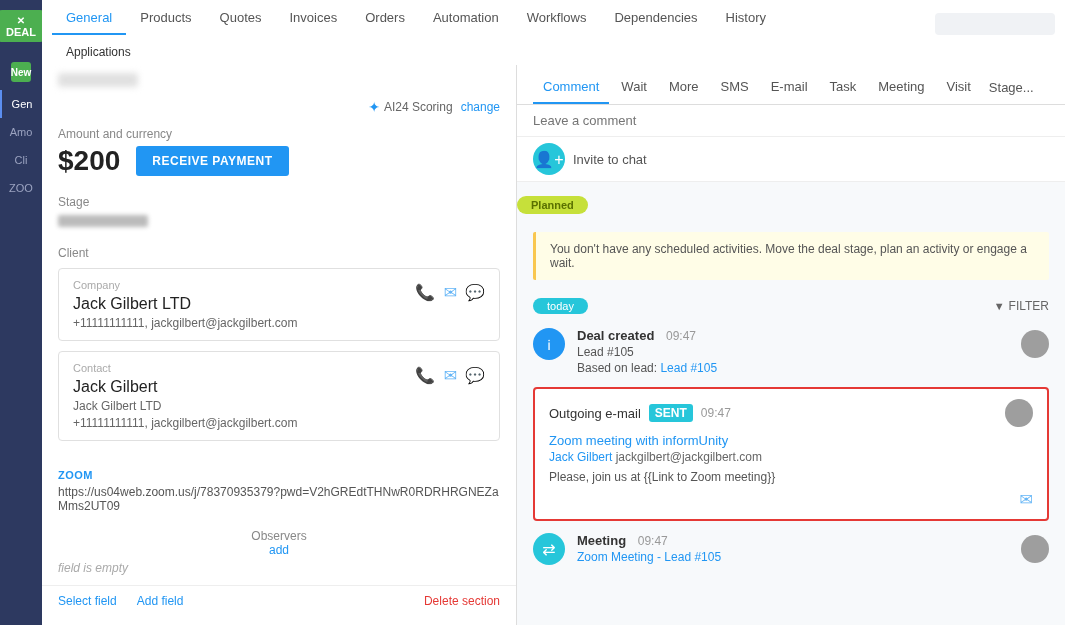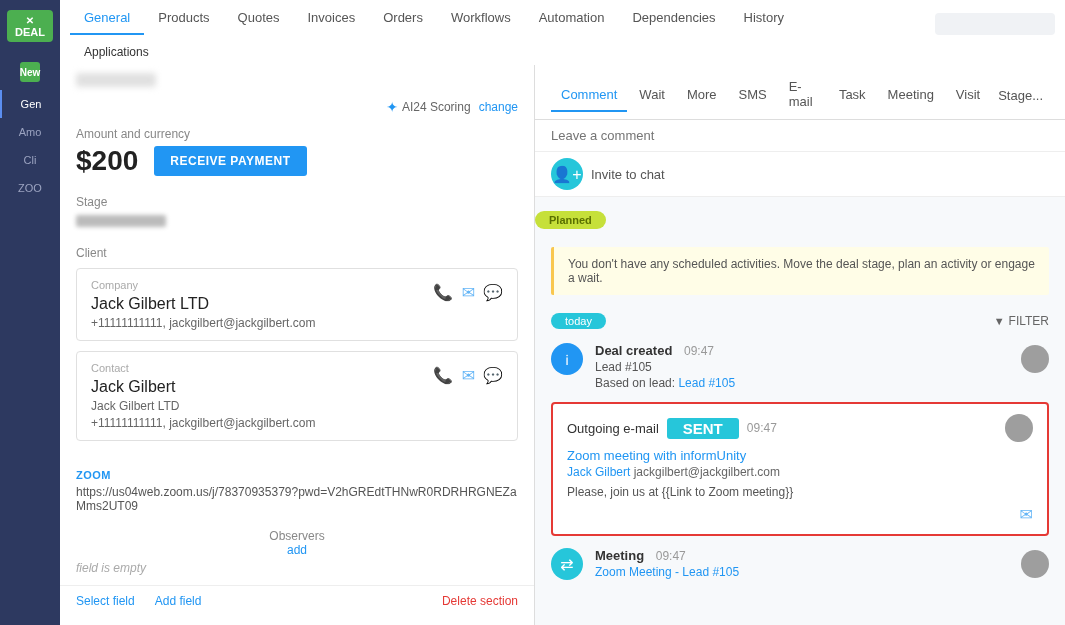--- a/index.html
+++ b/index.html
@@ -1,21 +1,21 @@
 <!DOCTYPE html>
 <html><head>
   <meta charset="utf-8">
   <style>
     * { box-sizing: border-box; margin: 0; padding: 0; }
     body { font-family: Arial, sans-serif; font-size: 13px; background: #f0f2f5; overflow: hidden; }
 
     .app-container { display: flex; width: 1065px; height: 625px; background: #fff; }
 
     
-    .sidebar { width: 60px; background: #2d3960; display: flex; flex-direction: column; align-items: center; padding-top: 10px; flex-shrink: 0; }
+    .sidebar { width: 42px; background: #2d3960; display: flex; flex-direction: column; align-items: center; padding-top: 10px; flex-shrink: 0; }
     .sidebar-deal-btn { background: #4caf50; color: #fff; font-size: 11px; font-weight: bold; border-radius: 4px; padding: 4px 6px; margin-bottom: 12px; cursor: pointer; width: 46px; text-align: center; }
     .sidebar-nav-item { display: flex; flex-direction: column; align-items: center; padding: 8px 4px; cursor: pointer; width: 100%; }
     .sidebar-nav-item.active { border-left: 2px solid #5b8ef0; }
     .sidebar-icon { width: 20px; height: 20px; background: #4a5580; border-radius: 3px; display: flex; align-items: center; justify-content: center; color: #9ba3c0; font-size: 12px; }
 
     
     .main-content { flex: 1; display: flex; flex-direction: column; overflow: hidden; }
     .tab { padding: 10px 14px 8px; cursor: pointer; font-size: 13px; color: #555; white-space: nowrap; border-bottom: 2px solid transparent; }
     .tab.active { color: #2196f3; border-bottom: 2px solid #2196f3; font-weight: 500; }
     .tab-sub { font-size: 12px; color: #333; padding: 6px 14px; display: flex; align-items: center; }
@@ -100,21 +100,21 @@
     .tl-content { flex: 1; }
     .tl-header { font-size: 13px; color: #333; }
     .tl-header span.time { color: #999; font-size: 12px; }
     .tl-sub { font-size: 12px; color: #555; margin-top: 2px; }
     .tl-link { color: #2196f3; cursor: pointer; }
     .tl-avatar { width: 28px; height: 28px; background: #9e9e9e; border-radius: 50%; flex-shrink: 0; margin-top: 2px; }
 
     .outgoing-email-box { border: 2px solid #e53935; border-radius: 4px; padding: 10px 14px; margin: 4px 16px; background: #fff; }
     .outgoing-header { display: flex; align-items: center; gap: 8px; margin-bottom: 6px; }
     .outgoing-label { font-size: 13px; color: #333; font-weight: 500; }
-    .sent-badge { background: #26c6da; color: #fff; font-size: 15px; font-weight: bold; border-radius: 3px; padding: 2px 16px; }
+    .sent-badge { background: #26c6da; color: #fff; font-size: 12px; font-weight: bold; border-radius: 3px; padding: 2px 6px; }
     .outgoing-time { color: #999; font-size: 12px; }
     .outgoing-avatar { width: 28px; height: 28px; background: #9e9e9e; border-radius: 50%; flex-shrink: 0; margin-left: auto; }
     .email-subject { color: #2196f3; font-size: 13px; font-weight: 500; cursor: pointer; }
     .email-from { color: #666; font-size: 12px; margin-top: 2px; }
     .email-from-name { color: #2196f3; }
     .email-body { color: #555; font-size: 12px; margin-top: 6px; }
     .email-icon-row { display: flex; justify-content: flex-end; margin-top: 6px; }
     .email-icon { color: #64b5f6; font-size: 16px; }
 
     .meeting-item { display: flex; gap: 12px; padding: 8px 16px; align-items: flex-start; }
@@ -159,22 +159,22 @@
 
   <div class="main-content">
 
     <div class="top-tabs-wrapper">
       <div class="tabs-row">
         <div class="tab active">General</div>
         <div class="tab">Products</div>
         <div class="tab">Quotes</div>
         <div class="tab">Invoices</div>
         <div class="tab">Orders</div>
+        <div class="tab">Automation</div>
         <div class="tab">Workflows</div>
-        <div class="tab">Automation</div>
         <div class="tab">Dependencies</div>
         <div class="tab">History</div>
         <input class="search-box-top" type="text" style="">
       </div>
       <div class="sub-row">
         <span class="tab-sub">Applications</span>
       </div>
     </div>
 
     <div class="split-pane">

